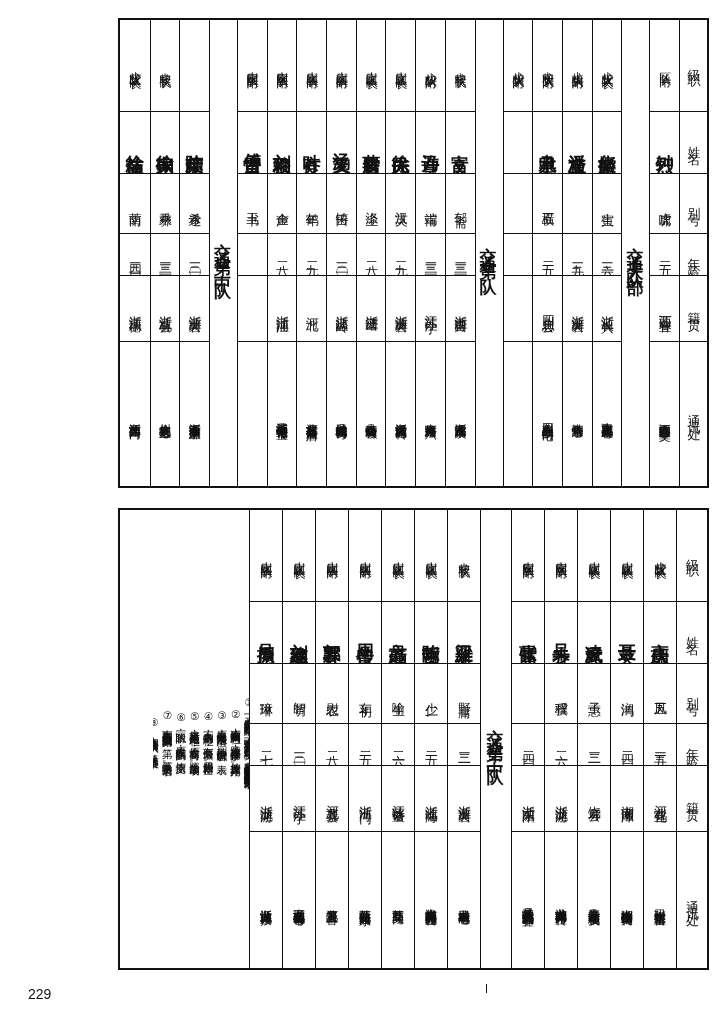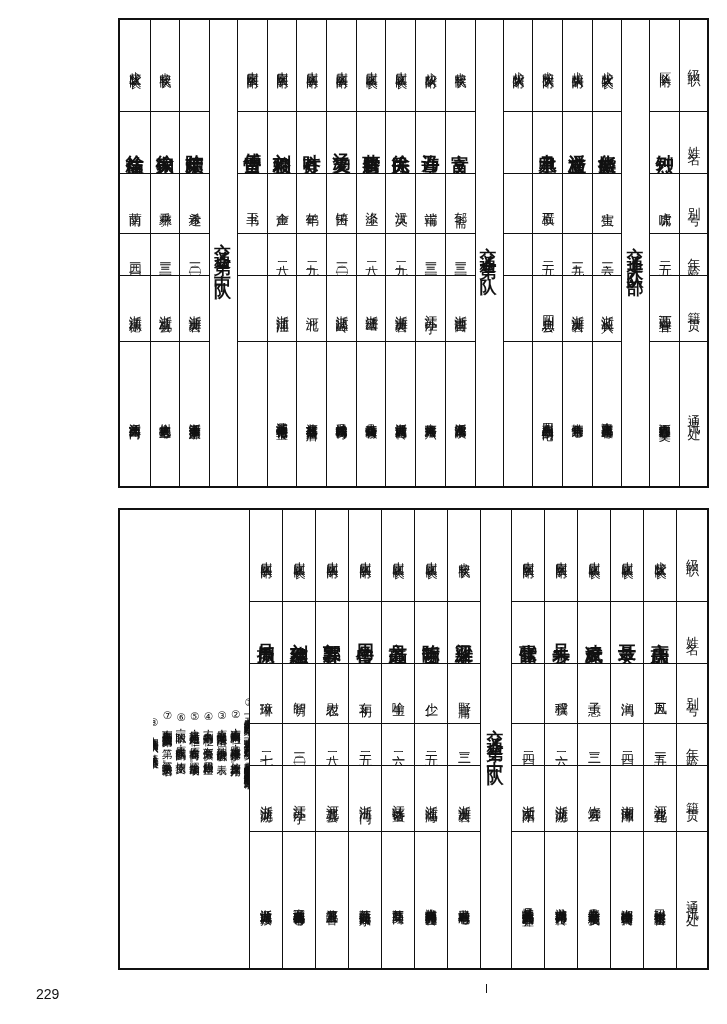--- a/index.html
+++ b/index.html
@@ -67,21 +67,20 @@
   .notecol{
     font-size:10.5px;line-height:1.3;letter-spacing:0.02em;
     align-items:flex-start;padding:5px 2px 2px 2px;
   }
   .notecol .vt{max-height:100%;}
 
   .pageno{
     position:absolute;left:28px;top:986px;
     font-size:14px;color:#111;
     font-family:"Liberation Sans",sans-serif;
-    margin-left:8px;
   }
   .tickmark{
     position:absolute;left:486px;top:984px;width:1px;height:9px;background:#111;
   }
 </style>
 </head>
 <body>
 
 <div class="page">
 

